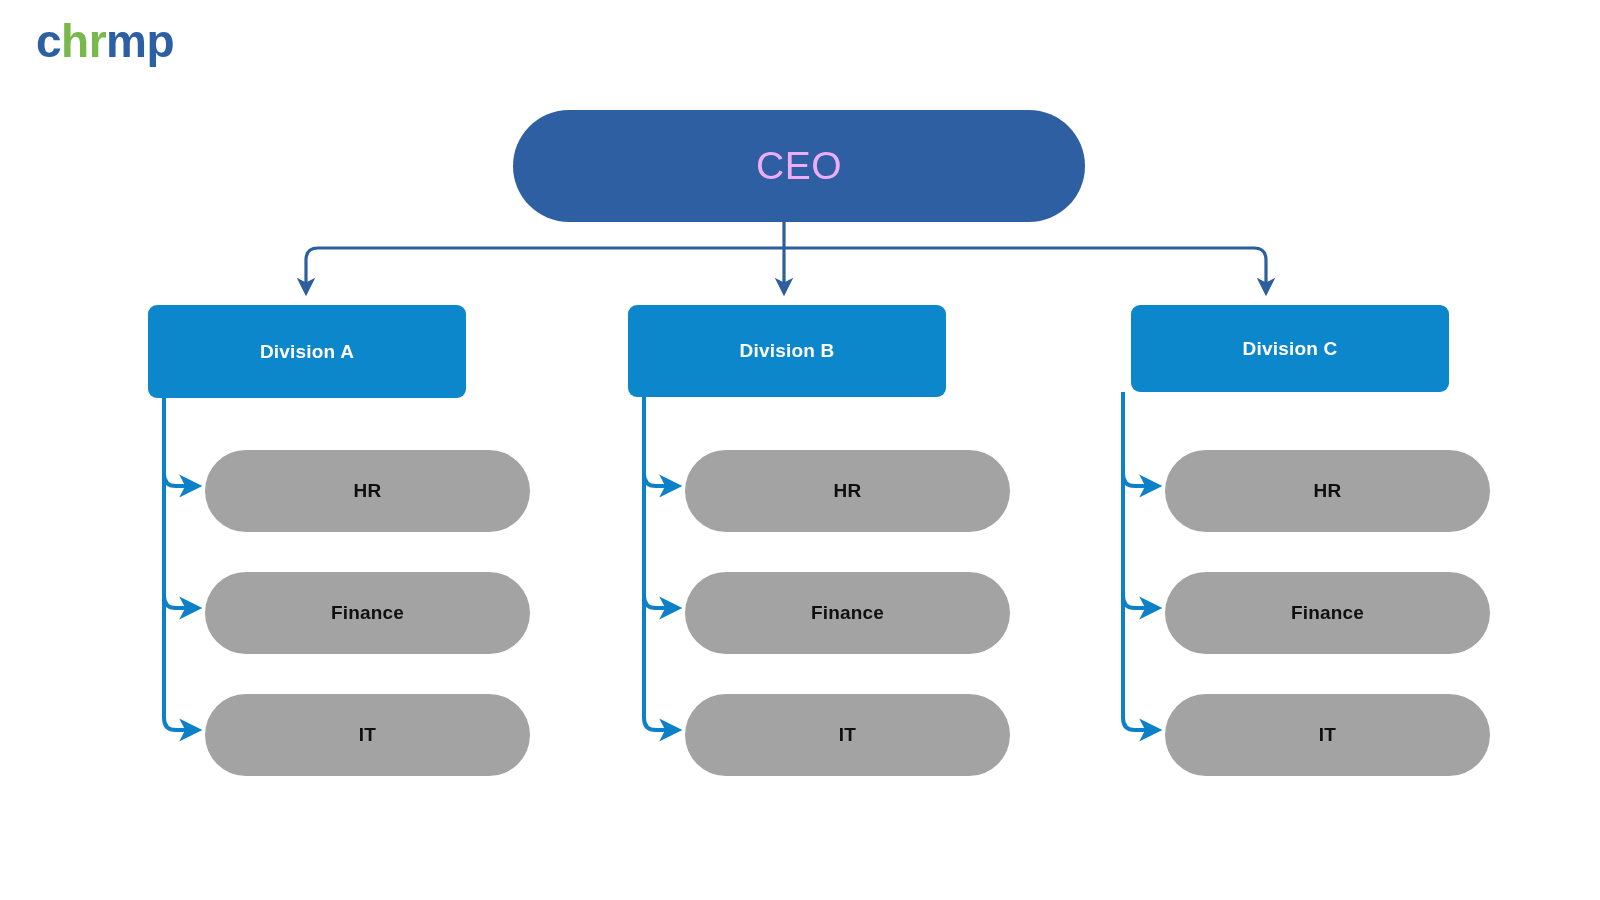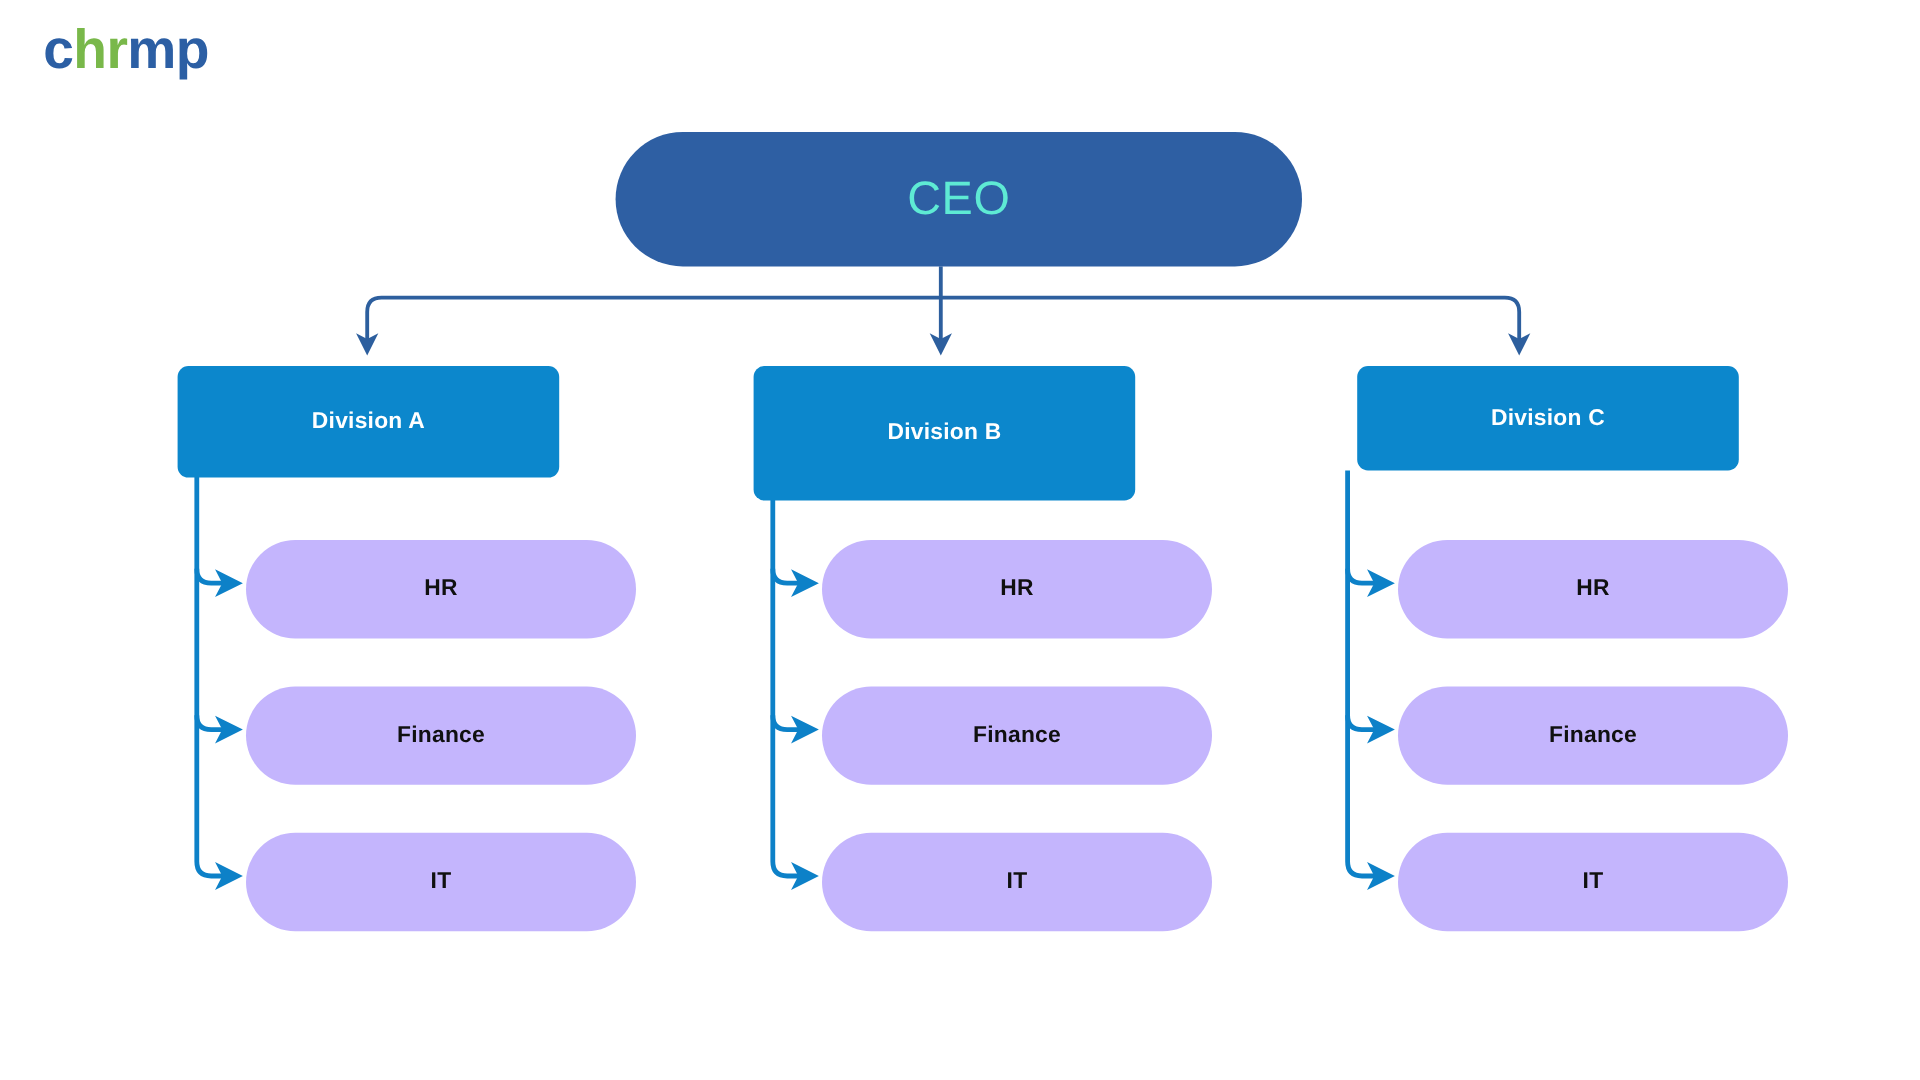--- a/index.html
+++ b/index.html
@@ -49,38 +49,38 @@
     position: absolute;
     display: flex;
     align-items: center;
     justify-content: center;
     text-align: center;
     box-sizing: border-box;
   }
 
   .node-ceo {
     background: #2e5fa3;
-    color: #5eead4;
+    color: #f0abfc;
     border-radius: 56px;
     font-size: 39px;
     font-weight: 400;
     letter-spacing: 0.5px;
   }
 
   .node-division {
     background: #0c87cc;
     color: #ffffff;
     border-radius: 9px;
     font-size: 19px;
     font-weight: 600;
     letter-spacing: 0.2px;
   }
 
   .node-leaf {
-    background: #c4b5fd;
+    background: #a3a3a3;
     color: #101010;
     border-radius: 44px;
     font-size: 19px;
     font-weight: 600;
     letter-spacing: 0.2px;
   }
 </style>
 </head>
 <body>
 
@@ -128,21 +128,21 @@
     </g>
   </svg>
 
   <div class="node node-ceo" style="left:513px; top:110px; width:572px; height:112px;">
     <span>CEO</span>
   </div>
 
   <div class="node node-division" style="left:148px; top:305px; width:318px; height:93px;">
     <span>Division A</span>
   </div>
-  <div class="node node-division" style="left:628px; top:305px; width:318px; height:112px;">
+  <div class="node node-division" style="left:628px; top:305px; width:318px; height:92px;">
     <span>Division B</span>
   </div>
   <div class="node node-division" style="left:1107px; top:305px; width:318px; height:87px;margin-left:24px;">
     <span>Division C</span>
   </div>
 
   <div class="node node-leaf" style="left:205px; top:450px; width:325px; height:82px;">
     <span>HR</span>
   </div>
   <div class="node node-leaf" style="left:205px; top:572px; width:325px; height:82px;">

